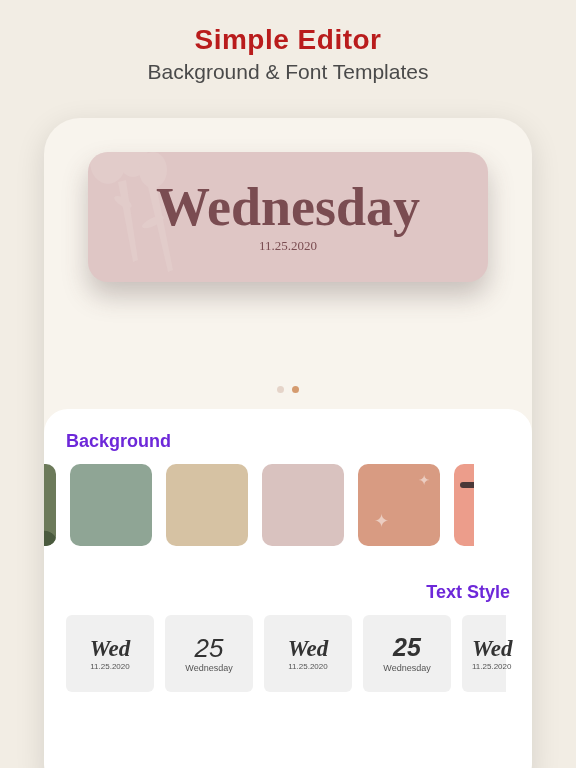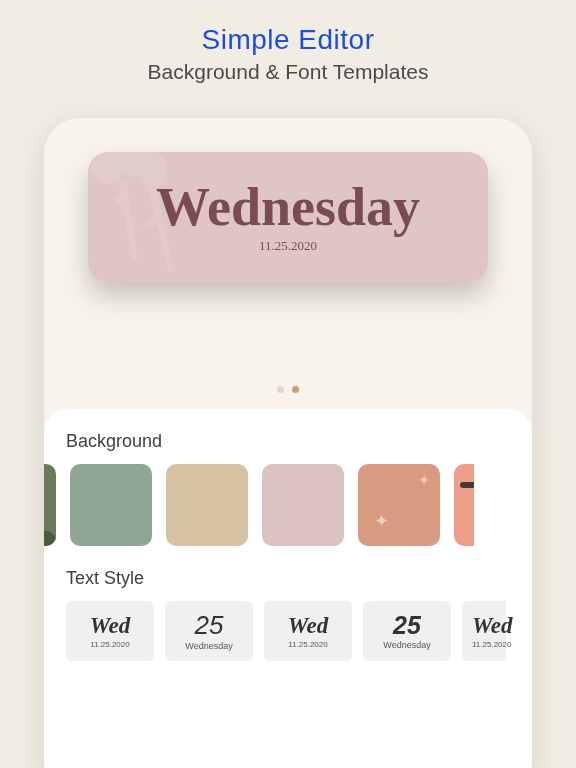--- a/index.html
+++ b/index.html
@@ -9,22 +9,22 @@
       background: #f2ede4;
       font-family: -apple-system, BlinkMacSystemFont, "Segoe UI", sans-serif;
       overflow: hidden;
     }
     .header {
       text-align: center;
       padding: 24px 0 16px;
     }
     .title {
       font-size: 28px;
-      font-weight: 400;
-      color: #1d4ed8;
+      font-weight: 700;
+      color: #b91c1c;
       letter-spacing: 0.5px;
     }
     .subtitle {
       font-size: 21px;
       font-weight: 500;
       color: #4a4a4a;
       margin-top: 4px;
     }
     .device-frame {
       width: 488px;
@@ -94,22 +94,22 @@
     }
     .editor-panel {
       background: #ffffff;
       border-radius: 24px 24px 0 0;
       margin-top: 16px;
       padding: 22px 0 0;
       height: 380px;
     }
     .section-title {
       font-size: 18px;
-      font-weight: 400;
-      color: #404040;
+      font-weight: 700;
+      color: #6d28d9;
       padding: 0 22px 12px;
     }
     .bg-swatches {
       display: flex;
       gap: 14px;
       padding: 0 0 0 0;
       margin-left: -28px;
       overflow: hidden;
     }
     .swatch {
@@ -131,21 +131,21 @@
     .sparkle::before { top: 8px; right: 10px; }
     .sparkle::after { bottom: 14px; left: 16px; font-size: 18px; }
     .text-styles {
       display: flex;
       gap: 11px;
       padding: 0 22px;
       overflow: hidden;
     }
     .style-card {
       width: 88px;
-      height: 60px;
+      height: 77px;
       background: #f0f0f0;
       border-radius: 6px;
       flex-shrink: 0;
       display: flex;
       flex-direction: column;
       align-items: center;
       justify-content: center;
     }
     .style-main {
       color: #333;
@@ -158,21 +158,21 @@
       margin-top: 1px;
     }
     .st1 .style-main { font-family: Georgia, serif; font-style: italic; font-weight: 600; font-size: 23px; }
     .st2 .style-main { font-family: "Helvetica Neue", sans-serif; font-weight: 400; font-size: 26px; }
     .st2 .style-sub { font-weight: 500; font-size: 9px;}
     .st3 .style-main { font-family: Georgia, serif; font-weight: 800; font-size: 23px; }
     .st4 .style-main { font-family: "Helvetica Neue", sans-serif; font-weight: 700; font-size: 25px; }
     .st4 .style-sub { font-weight: 500; font-size: 9px;}
     .st5 .style-main { font-family: "Didot", "Bodoni MT", Georgia, serif; font-weight: 700; font-size: 23px; }
     .st5 { width: 44px; border-radius: 6px 0 0 6px; align-items: flex-start; padding-left: 10px;}
-    .section-gap { margin-top: 22px; }
+    .section-gap { margin-top: 36px; text-align: right; }
   </style>
 </head>
 <body>
 
 <div class="header">
   <div class="title">Simple Editor</div>
   <div class="subtitle">Background &amp; Font Templates</div>
 </div>
 
 <div class="device-frame">

